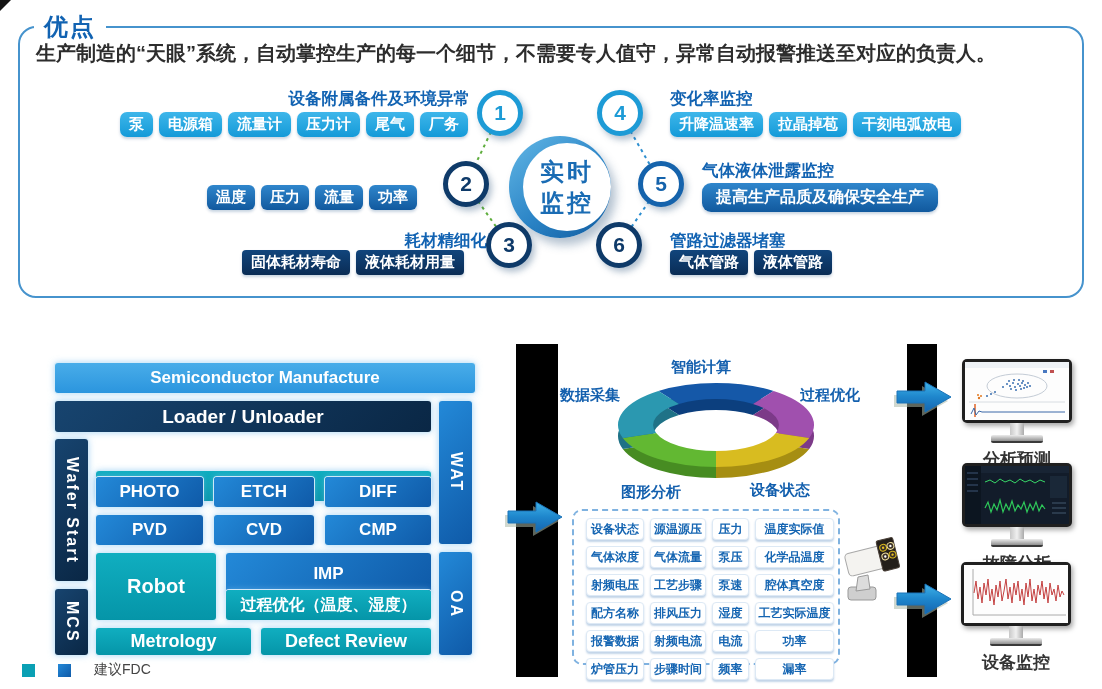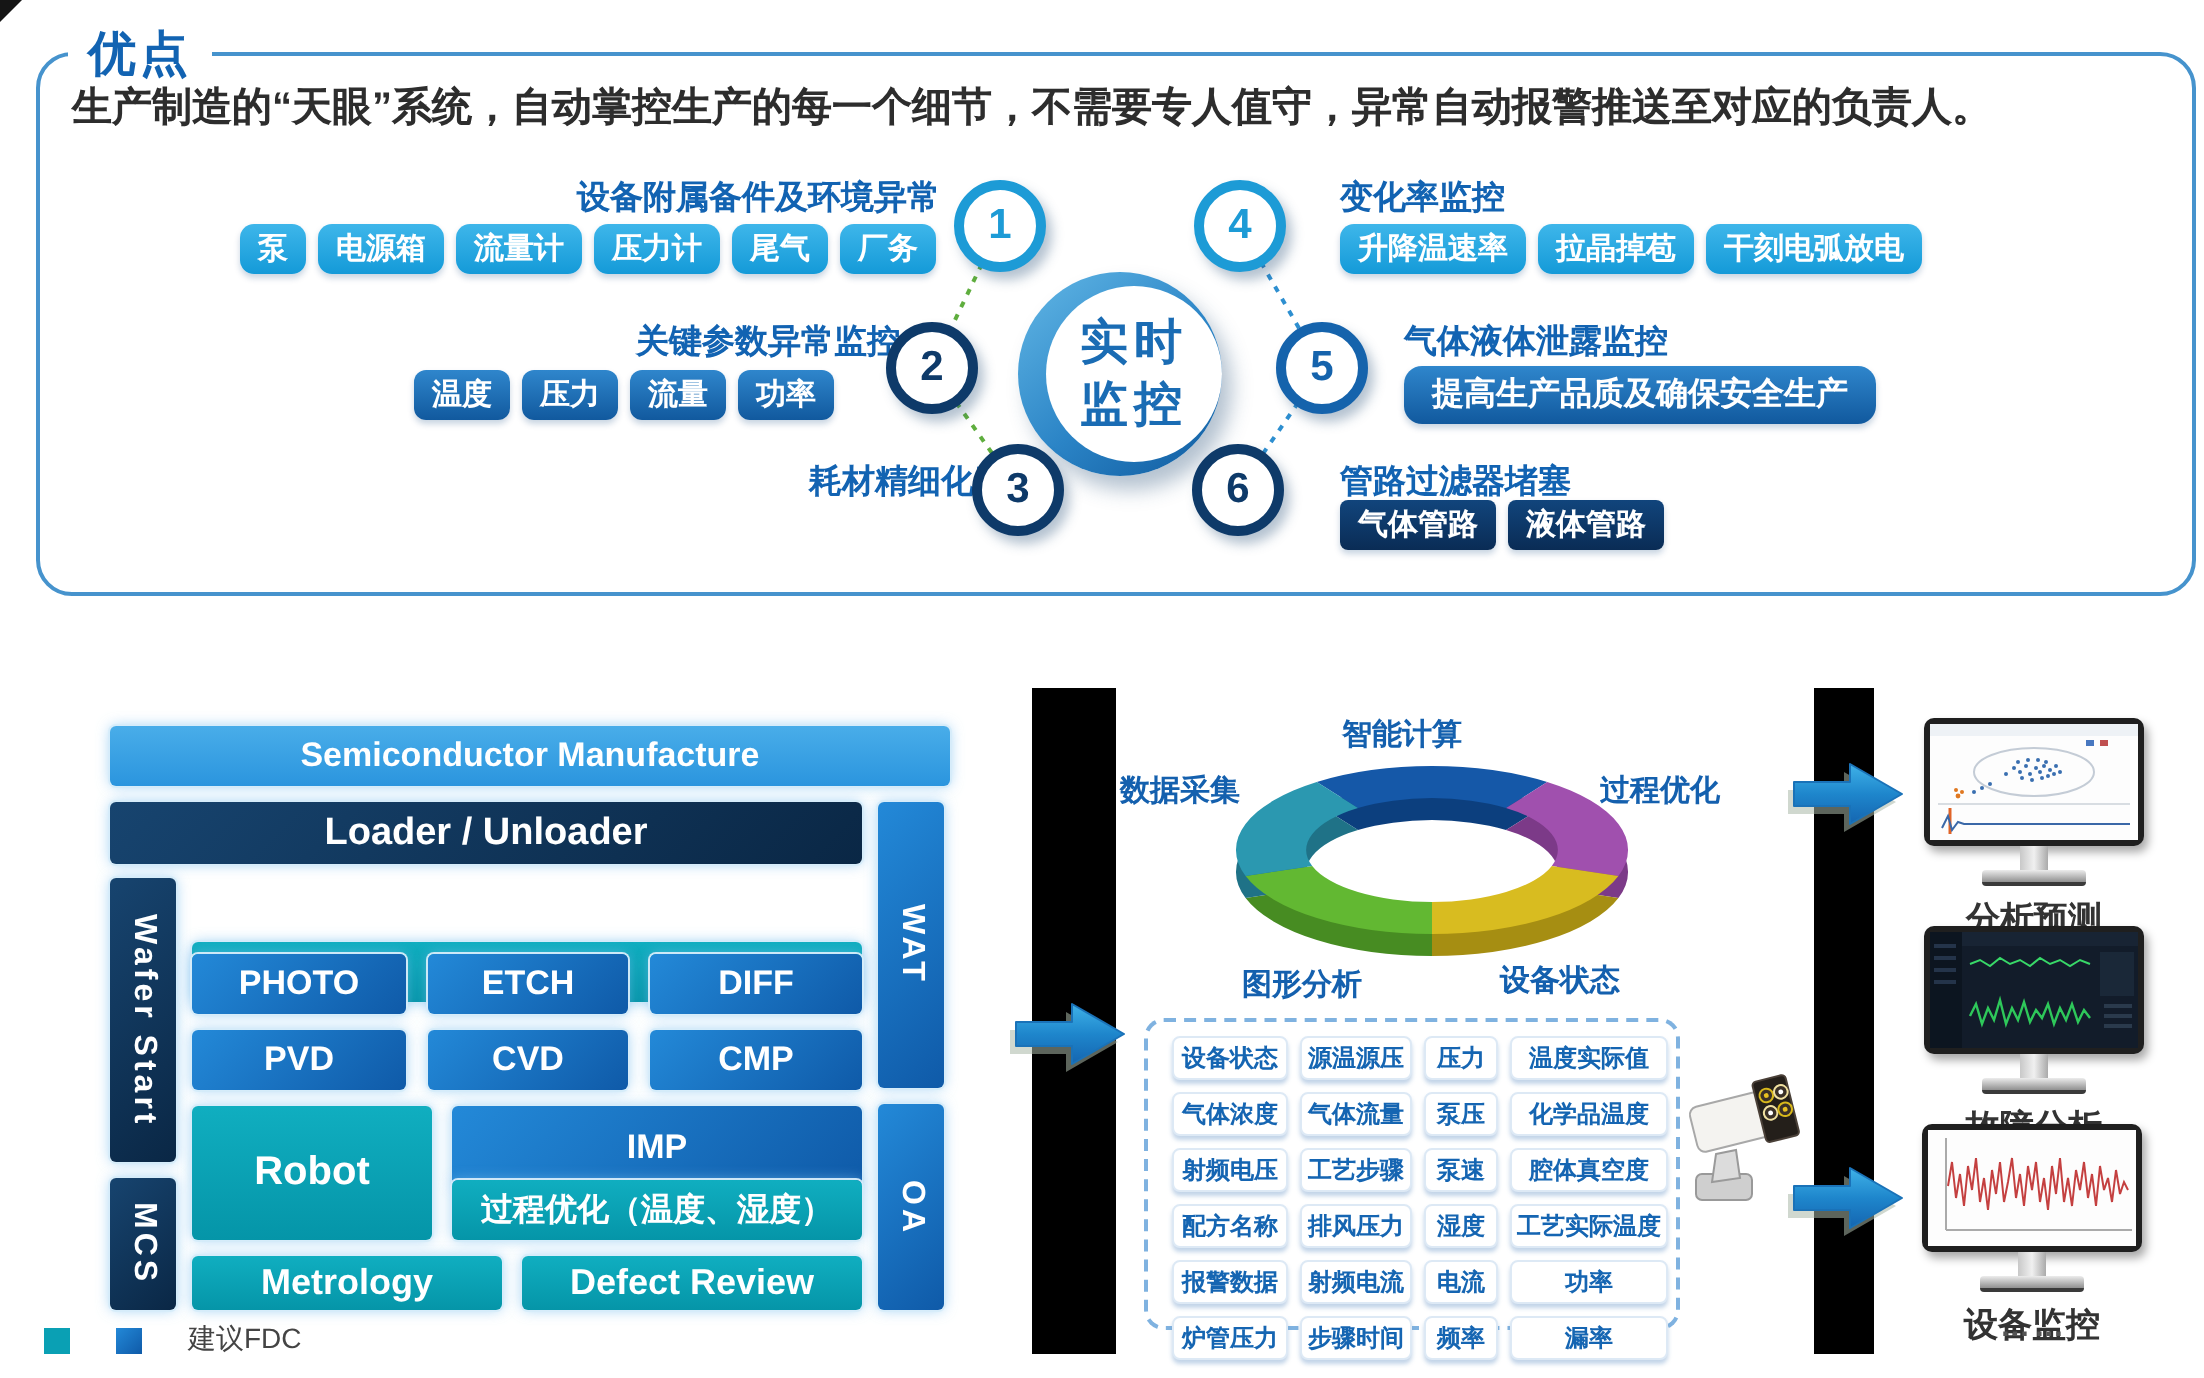--- a/index.html
+++ b/index.html
@@ -3,21 +3,21 @@
 <meta charset="utf-8">
 <style>
   html,body{margin:0;padding:0;background:#fff;}
   .canvas{position:relative;width:1102px;height:689px;background:#fff;overflow:hidden;
           font-family:"Liberation Sans","DejaVu Sans",sans-serif;}
   .corner{position:absolute;left:0;top:0;width:0;height:0;
           border-top:11px solid #151515;border-right:11px solid transparent;}
 
   
   .panel{position:absolute;left:18px;top:26px;width:1062px;height:268px;
-         border:2px solid #4693cd;border-radius:18px;padding-left:14px;}
+         border:2px solid #4693cd;border-radius:18px;}
   .panel-title{position:absolute;left:14px;top:-17px;background:#fff;padding:0 10px;
                font-size:24px;font-weight:700;color:#1263b2;letter-spacing:2px;}
   .intro{position:absolute;left:16px;top:12px;margin:0;font-size:20px;font-weight:700;color:#2d2d2d;}
   .connectors{position:absolute;left:0;top:0;}
   .connectors line{stroke-width:2;stroke-dasharray:3 4;fill:none;}
   .connectors .g{stroke:#5fae3e;} .connectors .b{stroke:#2e8fd0;}
 
   .num{position:absolute;width:36px;height:36px;background:#fff;border-radius:50%;
        border:5px solid;display:flex;align-items:center;justify-content:center;
        font-size:21px;font-weight:700;box-shadow:3px 4px 6px rgba(40,80,120,.35);}
@@ -111,29 +111,32 @@
     <div class="sec-title center" style="left:210px;top:60px;width:240px;">设备附属备件及环境异常</div>
     <div class="tagrow" style="left:100px;top:84px;">
       <span class="tag light">泵</span>
       <span class="tag light">电源箱</span>
       <span class="tag light">流量计</span>
       <span class="tag light">压力计</span>
       <span class="tag light">尾气</span>
       <span class="tag light">厂务</span>
     </div>
 
-    <div class="sec-title center" style="left:190px;top:132px;width:240px;">关键参数异常监控</div>
     <div class="tagrow" style="left:187px;top:157px;">
       <span class="tag medium">温度</span>
       <span class="tag medium">压力</span>
       <span class="tag medium">流量</span>
       <span class="tag medium">功率</span>
     </div>
 
     <div class="sec-title center" style="left:260px;top:202px;width:240px;">耗材精细化监控</div>
+    <div class="tagrow" style="left:222px;top:222px;">
+      <span class="tag dark">固体耗材寿命</span>
+      <span class="tag dark">液体耗材用量</span>
+    </div>
 
     <div class="sec-title" style="left:650px;top:60px;">变化率监控</div>
     <div class="tagrow" style="left:650px;top:84px;">
       <span class="tag light">升降温速率</span>
       <span class="tag light">拉晶掉苞</span>
       <span class="tag light">干刻电弧放电</span>
     </div>
 
     <div class="sec-title" style="left:682px;top:132px;">气体液体泄露监控</div>
     <div class="tagrow" style="left:682px;top:155px;">

